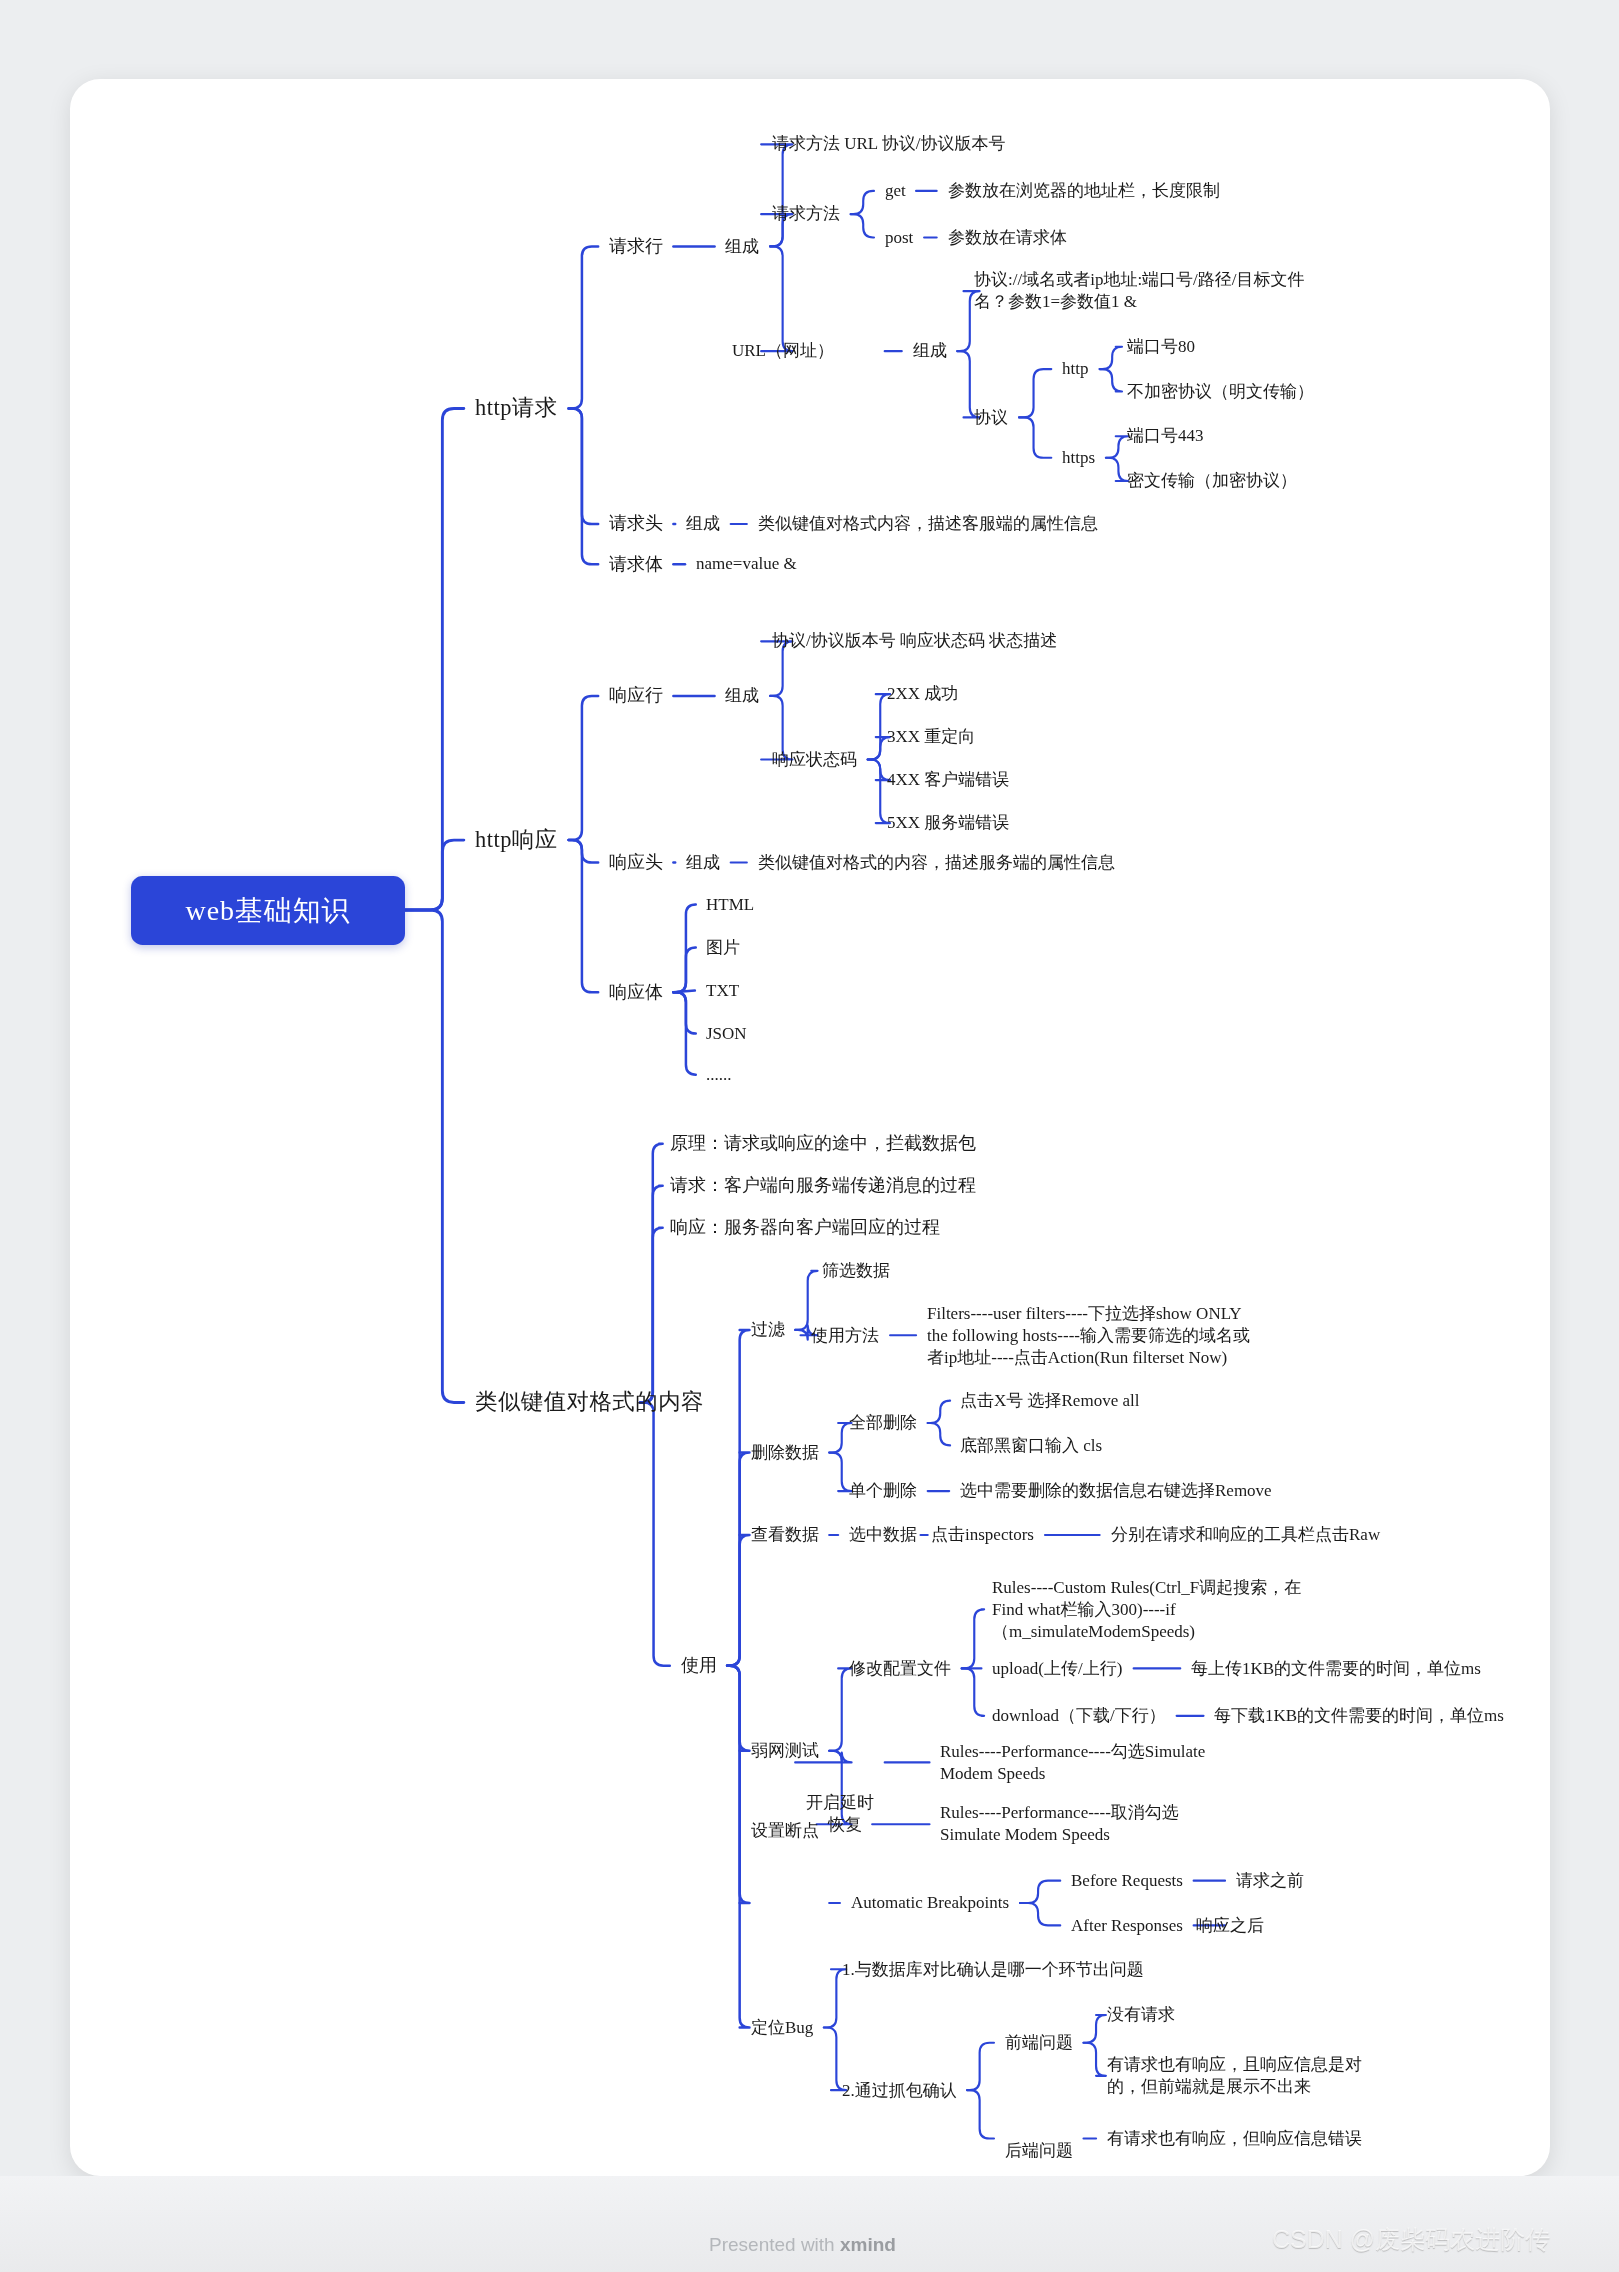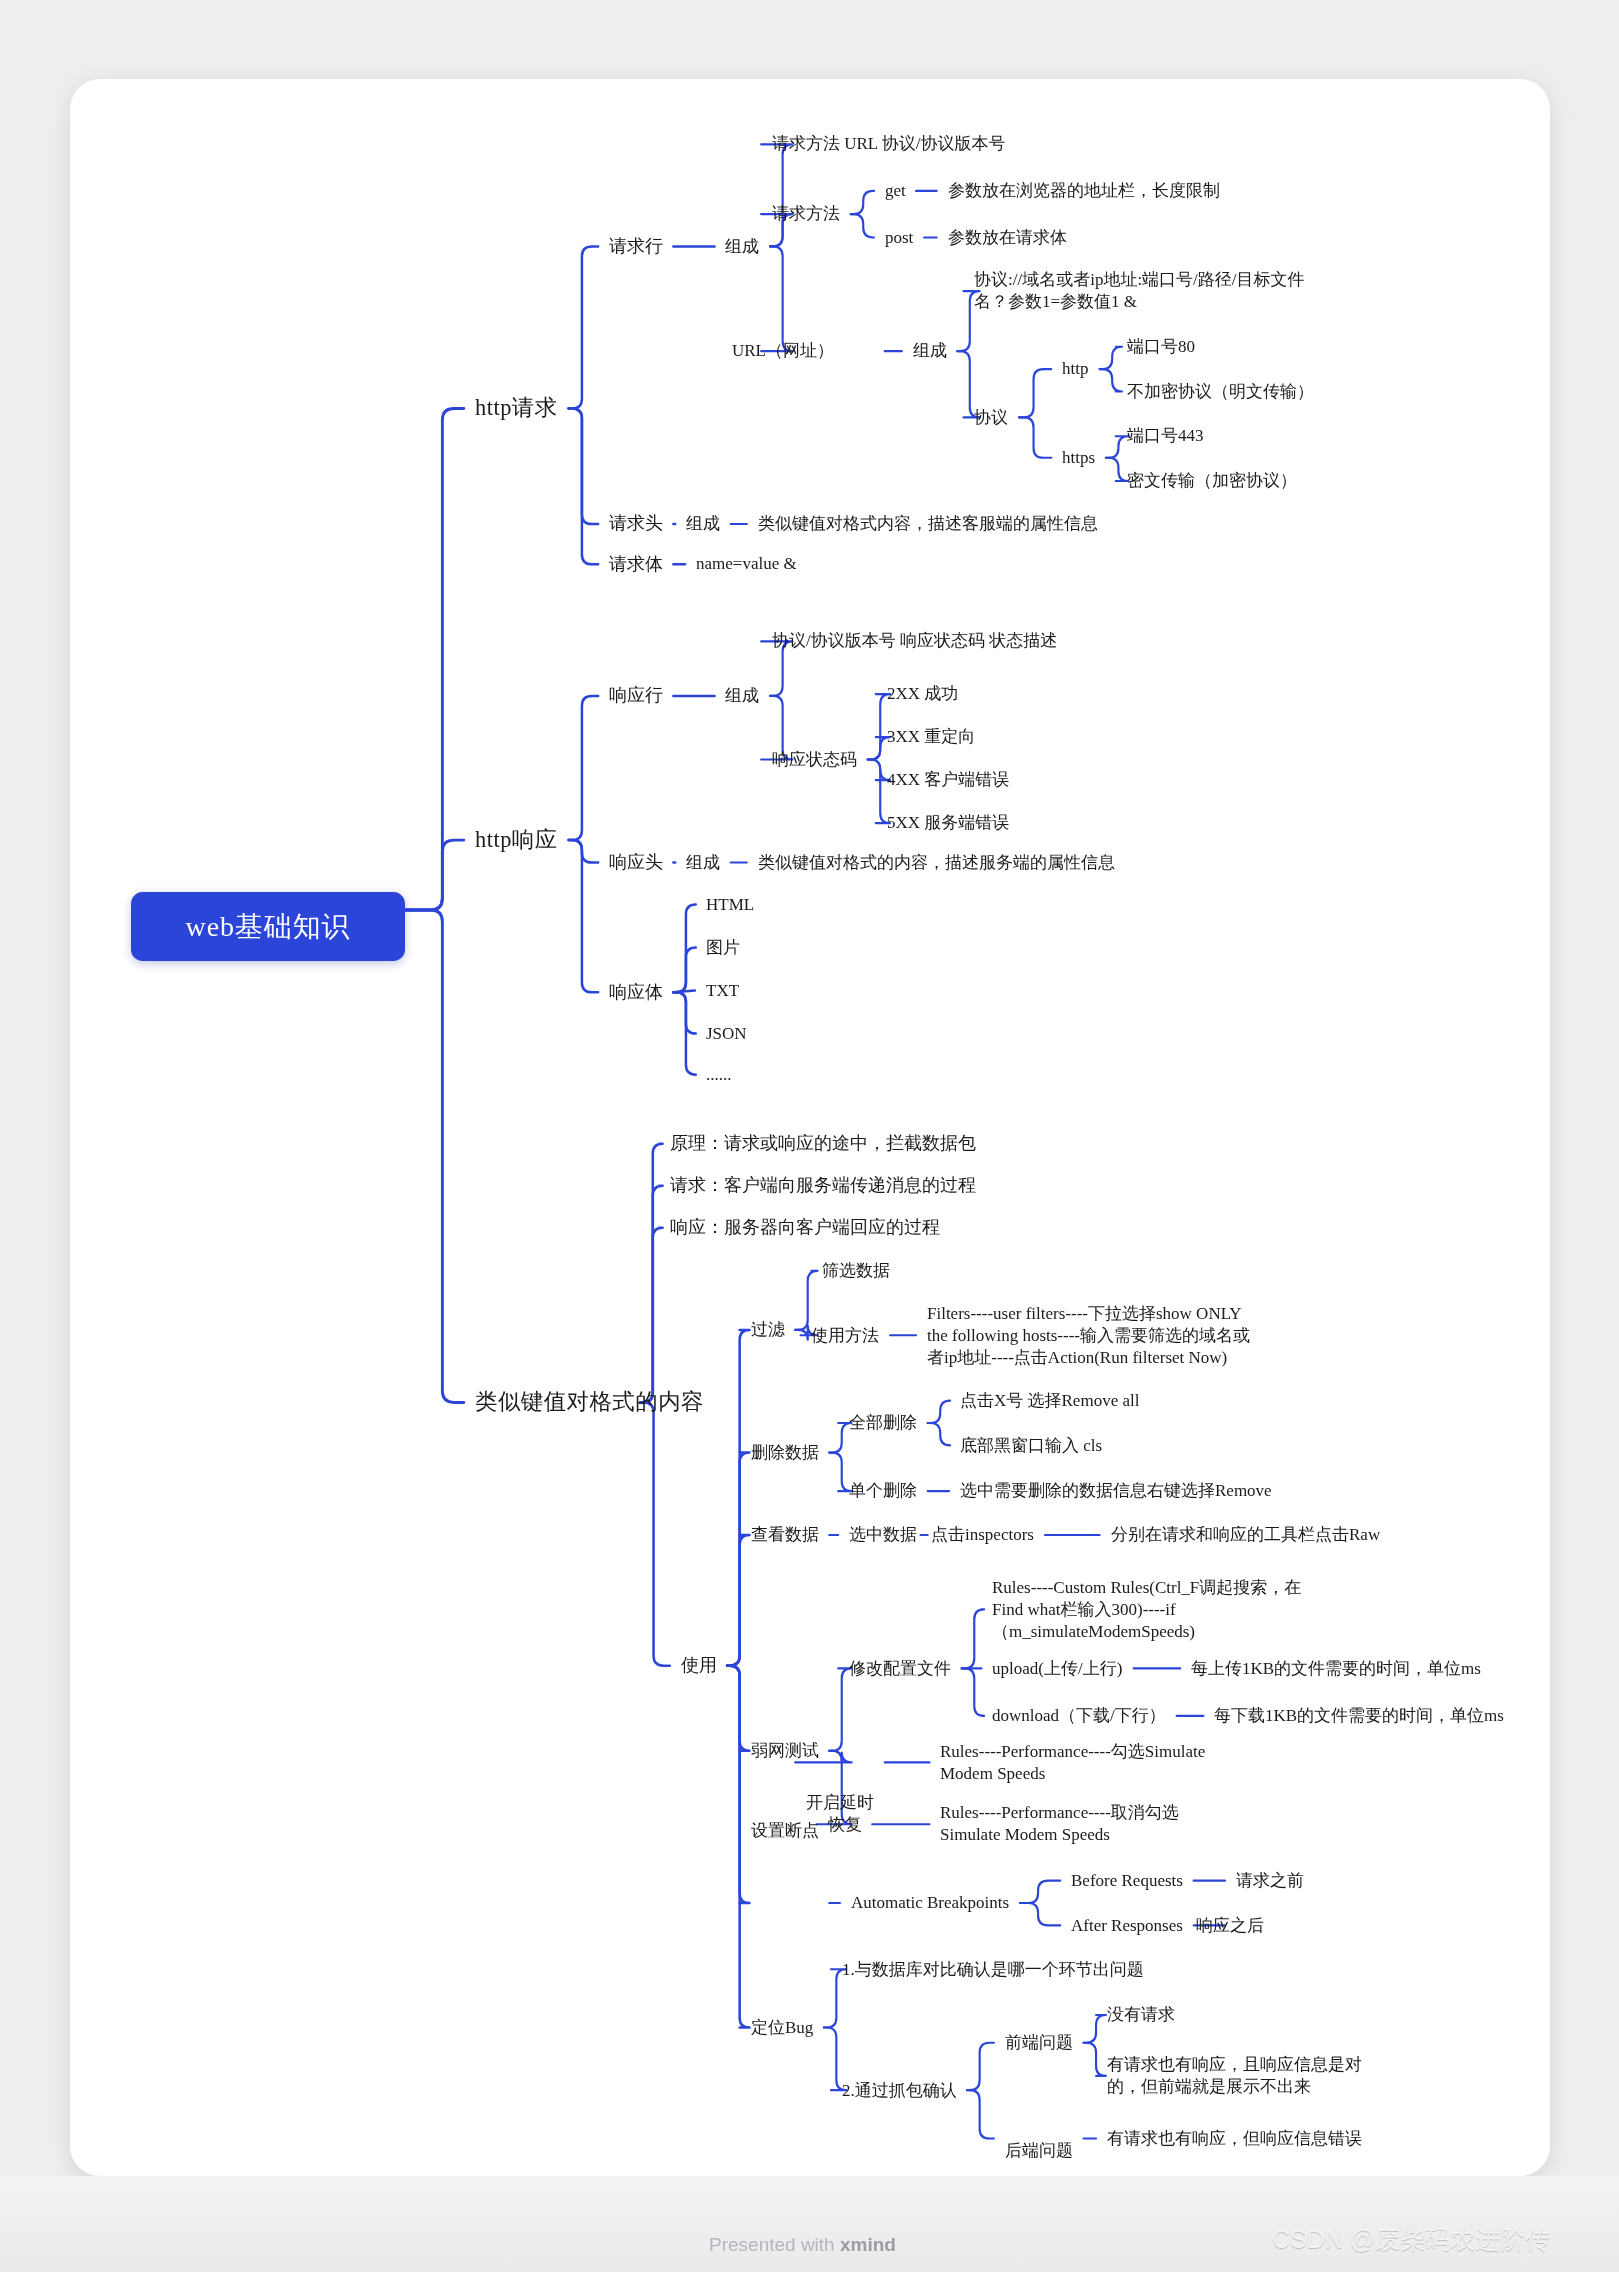--- a/index.html
+++ b/index.html
@@ -12,21 +12,21 @@
 
   .node{position:absolute;color:#1b1b1b;line-height:1.28;white-space:pre-wrap;}
   .node.lv1{font-size:22.4px;letter-spacing:0.5px;}
   .node.lv2{font-size:18px;}
   .node.lv3{font-size:17px;}
   .node.lv4{font-size:17px;}
   .node.lv5{font-size:17px;}
 
   #root{position:absolute;left:131px;top:876px;width:274px;height:69px;background:#2b45d8;border-radius:11.6px;
         display:flex;align-items:center;justify-content:center;color:#fff;font-size:28px;letter-spacing:0.9px;
-        box-shadow:0 2.7px 9px rgba(20,40,170,.25);margin-top:16px;}
+        box-shadow:0 2.7px 9px rgba(20,40,170,.25);}
 
   #footer{position:absolute;left:0;top:2176px;width:1619px;height:97px;
           background:linear-gradient(#f2f3f5,#e9eaec);}
   #xmind{position:absolute;left:709px;top:2234px;font-family:"Liberation Sans",sans-serif;font-size:19px;color:#b4b7bb;}
   #xmind b{color:#9a9da1;}
   #csdn{position:absolute;left:1272px;top:2223px;font-family:"Liberation Sans",sans-serif;font-size:25px;
         color:rgba(255,255,255,.72);text-shadow:0 0.9px 0.9px rgba(150,150,150,.55);white-space:nowrap;}
 </style>
 </head>
 <body>

